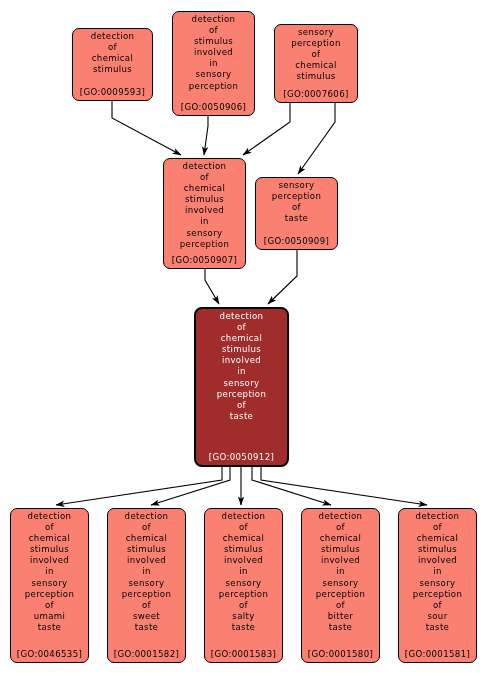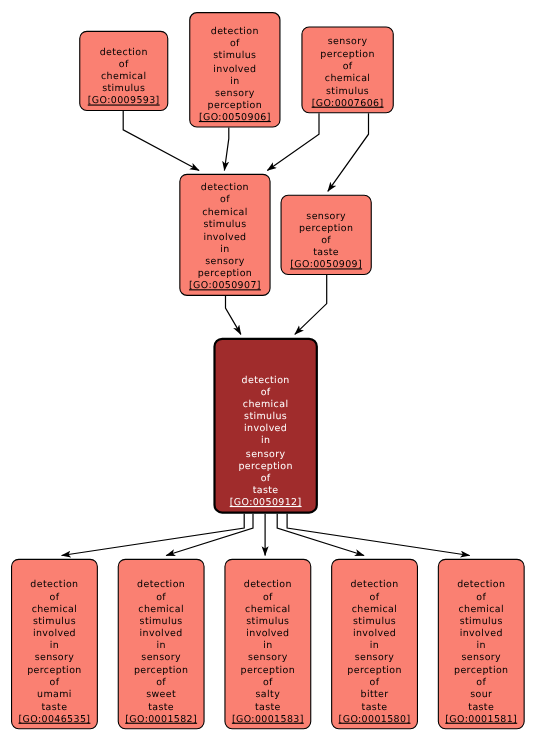--- a/index.html
+++ b/index.html
@@ -27,21 +27,21 @@
   .node {
     position: absolute;
     box-sizing: border-box;
     border: 1px solid #000000;
     border-radius: 7px;
     background: #fa8072;
     color: #000000;
     display: flex;
     flex-direction: column;
     align-items: center;
-    justify-content: flex-end;
+    justify-content: space-between;
     text-align: center;
     font-size: 8.6px;
     line-height: 11.1px;
     letter-spacing: 0.35px;
     padding: 2px 1px;
     overflow: hidden;
   }
   .node.highlight {
     background: #a02c2c;
     color: #ffffff;
@@ -49,21 +49,20 @@
     border-width: 2px;
     border-radius: 8px;
   }
   .node .label {
     white-space: pre-line;
     display: block;
   }
   .node .goid {
     display: block;
     white-space: nowrap;
-    text-decoration: underline;
   }
 </style>
 </head>
 <body>
 
 <div id="canvas">
   <svg class="edges" viewBox="0 0 486 673">
     <defs>
       <marker id="arrow" markerWidth="10" markerHeight="10" refX="8.5" refY="3.2" orient="auto" markerUnits="userSpaceOnUse">
         <path d="M0,0 L9,3.2 L0,6.4 L2.2,3.2 z" fill="#000000"></path>

